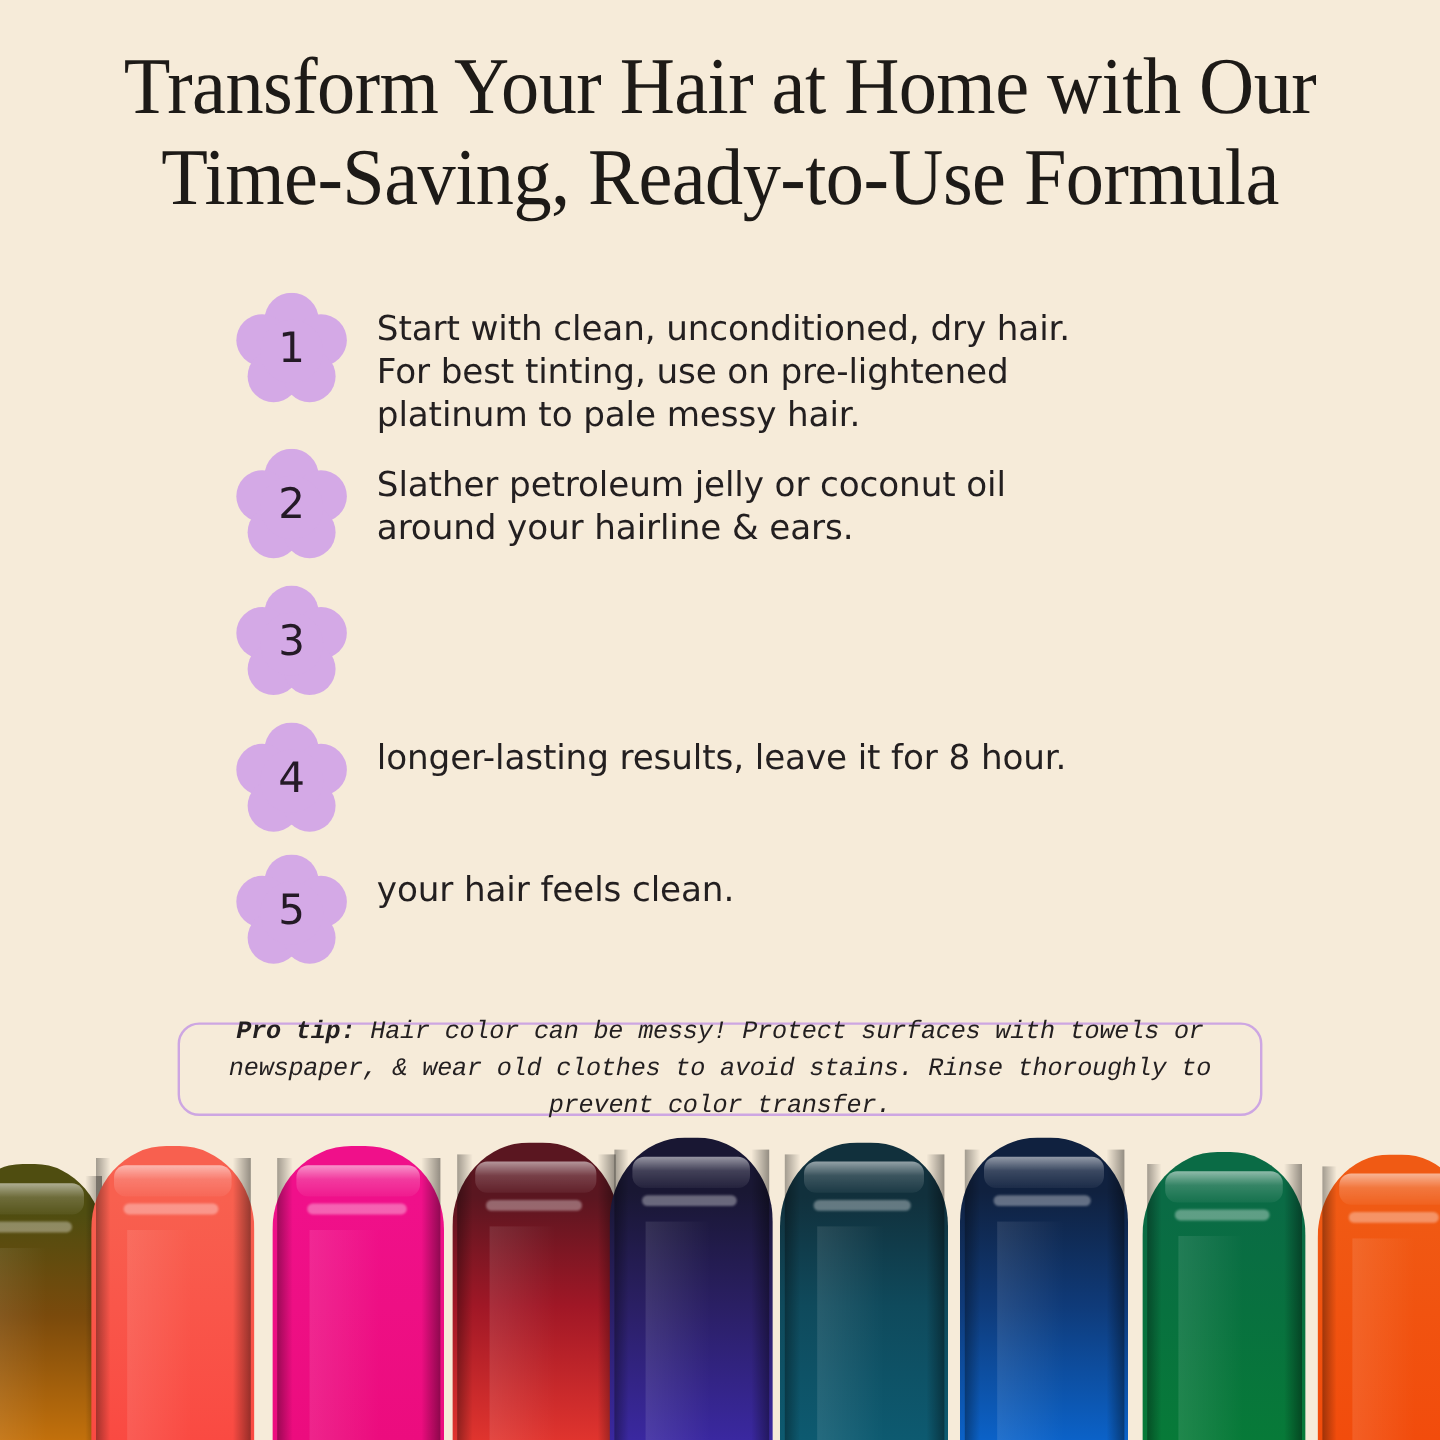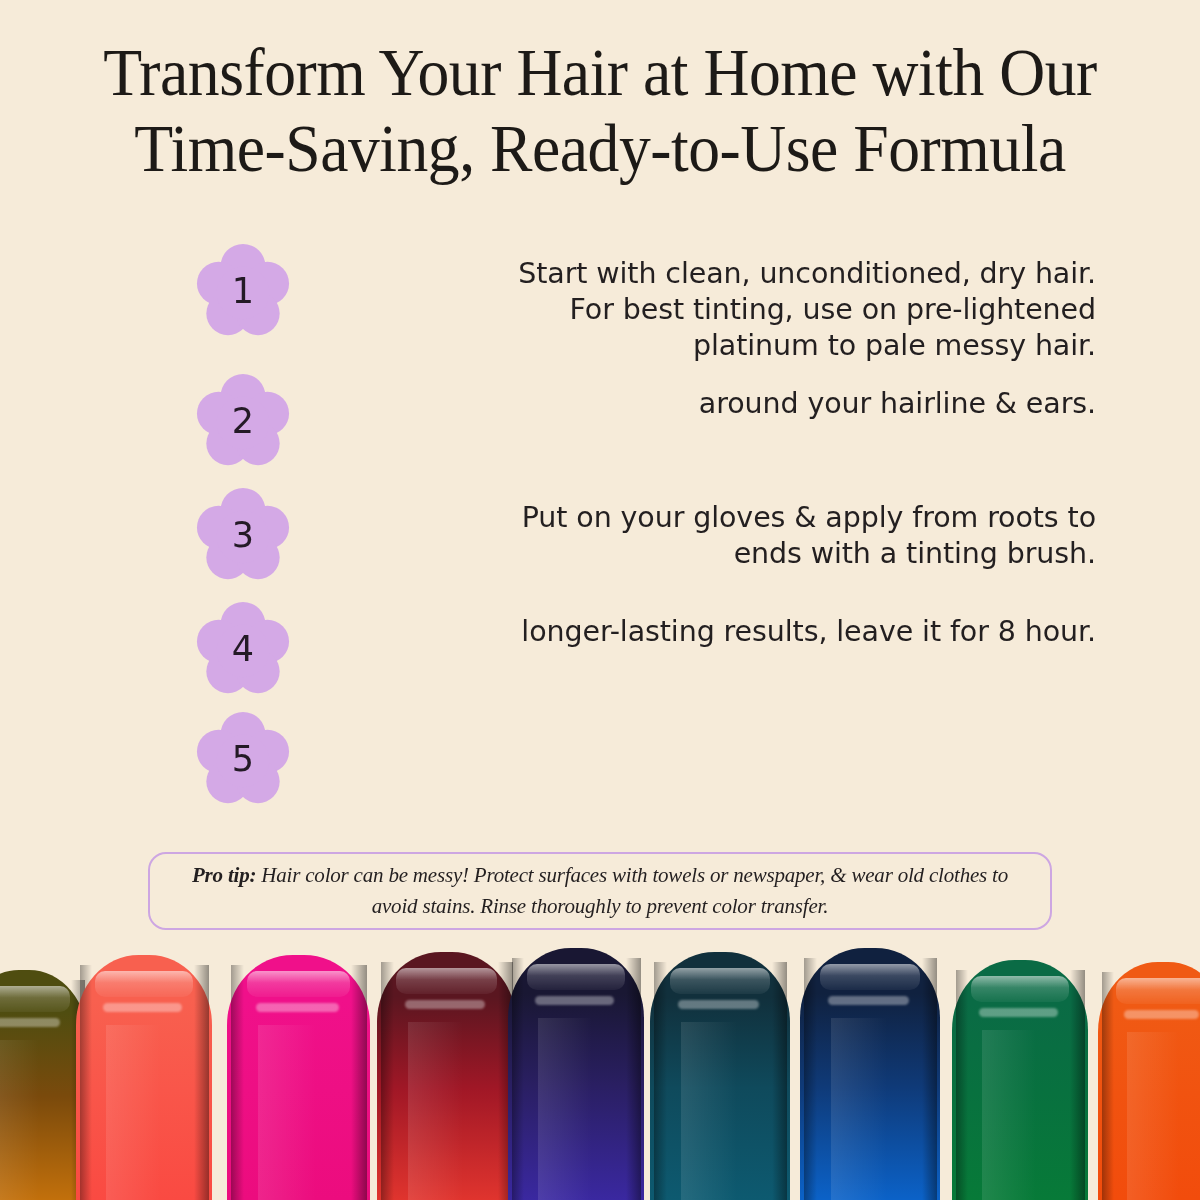--- a/index.html
+++ b/index.html
@@ -86,21 +86,21 @@
   .step-text {
     flex: 1 1 auto;
     padding-left: 24px;
     padding-top: 6px;
     font-family: "DejaVu Sans", "Liberation Sans", sans-serif;
     font-size: 28.5px;
     line-height: 36px;
     color: #231f20;
     letter-spacing: -0.1px;
   }
-  .step-text .ln { display: block; text-align: right; }
+  .step-text .ln { display: block; }
 
   
   .step.s1 { margin-bottom: 16px; }
   .step.s2 { margin-bottom: 26px; }
   .step.s3 { margin-bottom: 26px; }
   .step.s4 { margin-bottom: 22px; }
   .step.s5 { margin-bottom: 0; }
 
   
   .protip {
@@ -112,21 +112,21 @@
     box-sizing: border-box;
     border: 2.5px solid #cda6e2;
     border-radius: 18px;
     background: #f6ebd9;
     display: flex;
     align-items: center;
     justify-content: center;
     padding: 0 26px;
   }
   .protip-text {
-    font-family: Liberation Serif, serif;
+    font-family: Liberation Mono, monospace;
     font-style: italic;
     font-size: 21px;
     line-height: 31px;
     color: #231f20;
     text-align: center;
     letter-spacing: -0.2px;
   }
   .protip-text b {
     font-weight: bold;
     font-style: italic;
@@ -246,41 +246,38 @@
             <circle cx="76" cy="42" r="23"></circle>
             <circle cx="24" cy="42" r="23"></circle>
             <circle cx="34" cy="74" r="23"></circle>
             <circle cx="66" cy="74" r="23"></circle>
             <circle cx="50" cy="52" r="28"></circle>
           </g>
         </svg>
         <div class="step-num">2</div>
       </div>
       <div class="step-text">
+        <span class="ln">Slather petroleum jelly or coconut oil</span>
         <span class="ln">around your hairline &amp; ears.</span>
       </div>
     </div>
 
     <div class="step s3">
       <div class="step-badge">
         <svg viewBox="0 0 100 100">
           <g fill="#d4a9e6">
             <circle cx="50" cy="24" r="24"></circle>
             <circle cx="76" cy="42" r="23"></circle>
             <circle cx="24" cy="42" r="23"></circle>
             <circle cx="34" cy="74" r="23"></circle>
             <circle cx="66" cy="74" r="23"></circle>
             <circle cx="50" cy="52" r="28"></circle>
           </g>
         </svg>
         <div class="step-num">3</div>
-      </div>
-      <div class="step-text">
-        <span class="ln">Put on your gloves &amp; apply from roots to</span>
-        <span class="ln">ends with a tinting brush.</span>
       </div>
     </div>
 
     <div class="step s4">
       <div class="step-badge">
         <svg viewBox="0 0 100 100">
           <g fill="#d4a9e6">
             <circle cx="50" cy="24" r="24"></circle>
             <circle cx="76" cy="42" r="23"></circle>
             <circle cx="24" cy="42" r="23"></circle>
@@ -304,20 +301,21 @@
             <circle cx="76" cy="42" r="23"></circle>
             <circle cx="24" cy="42" r="23"></circle>
             <circle cx="34" cy="74" r="23"></circle>
             <circle cx="66" cy="74" r="23"></circle>
             <circle cx="50" cy="52" r="28"></circle>
           </g>
         </svg>
         <div class="step-num">5</div>
       </div>
       <div class="step-text">
+        <span class="ln">your hair feels clean.</span>
       </div>
     </div>
 
   </div>
 
   <div class="protip">
     <div class="protip-text"><b>Pro tip:</b><span> Hair color can be messy! Protect surfaces with towels or newspaper, &amp;</span> <span>wear old clothes to avoid stains. Rinse thoroughly to prevent color transfer.</span></div>
   </div>
 
   <div class="strip">

